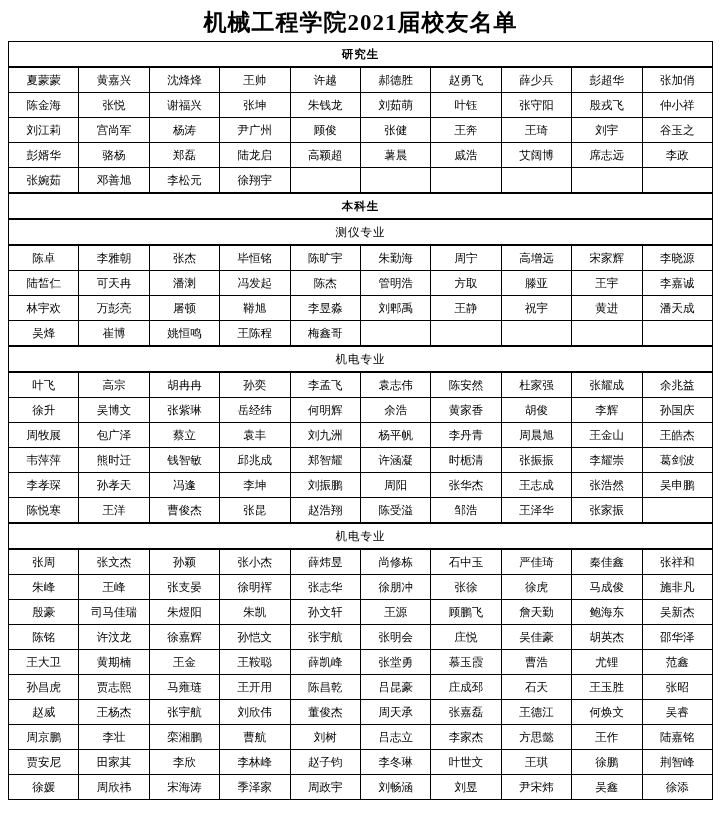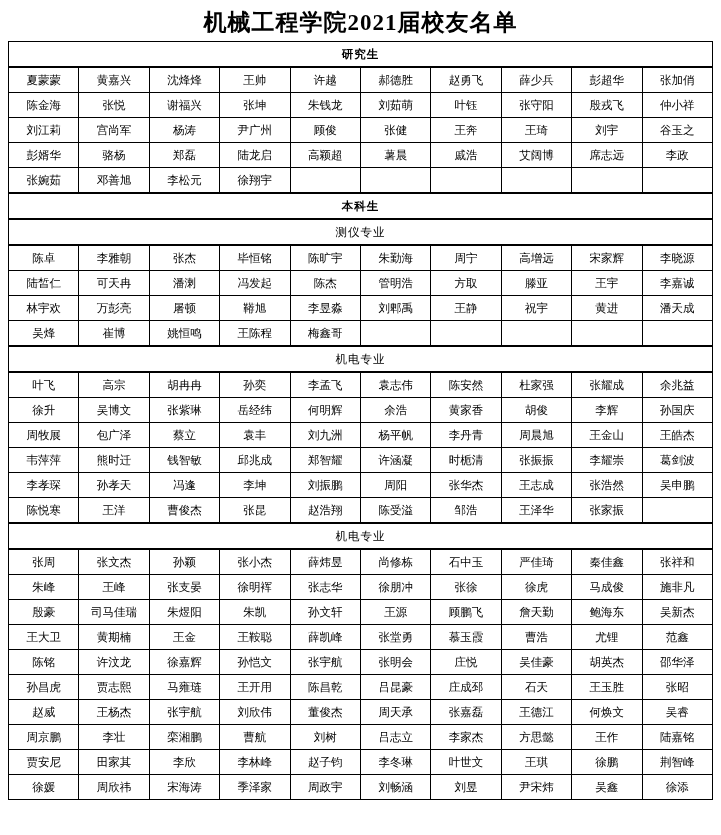--- a/index.html
+++ b/index.html
@@ -374,44 +374,44 @@
             <td>朱煜阳</td>
             <td>朱凯</td>
             <td>孙文轩</td>
             <td>王源</td>
             <td>顾鹏飞</td>
             <td>詹天勤</td>
             <td>鲍海东</td>
             <td>吴新杰</td>
           </tr>
           <tr>
+            <td>陈铭</td>
+            <td>许汶龙</td>
+            <td>徐嘉辉</td>
+            <td>孙恺文</td>
+            <td>张宇航</td>
+            <td>张明会</td>
+            <td>庄悦</td>
+            <td>吴佳豪</td>
+            <td>胡英杰</td>
+            <td>邵华泽</td>
+          </tr>
+          <tr>
             <td>王大卫</td>
             <td>黄期楠</td>
             <td>王金</td>
             <td>王鞍聪</td>
             <td>薛凯峰</td>
             <td>张堂勇</td>
             <td>慕玉霞</td>
             <td>曹浩</td>
             <td>尤锂</td>
             <td>范鑫</td>
           </tr>
           <tr>
-            <td>陈铭</td>
-            <td>许汶龙</td>
-            <td>徐嘉辉</td>
-            <td>孙恺文</td>
-            <td>张宇航</td>
-            <td>张明会</td>
-            <td>庄悦</td>
-            <td>吴佳豪</td>
-            <td>胡英杰</td>
-            <td>邵华泽</td>
-          </tr>
-          <tr>
             <td>孙昌虎</td>
             <td>贾志熙</td>
             <td>马雍琏</td>
             <td>王开用</td>
             <td>陈昌乾</td>
             <td>吕昆豪</td>
             <td>庄成邳</td>
             <td>石天</td>
             <td>王玉胜</td>
             <td>张昭</td>

